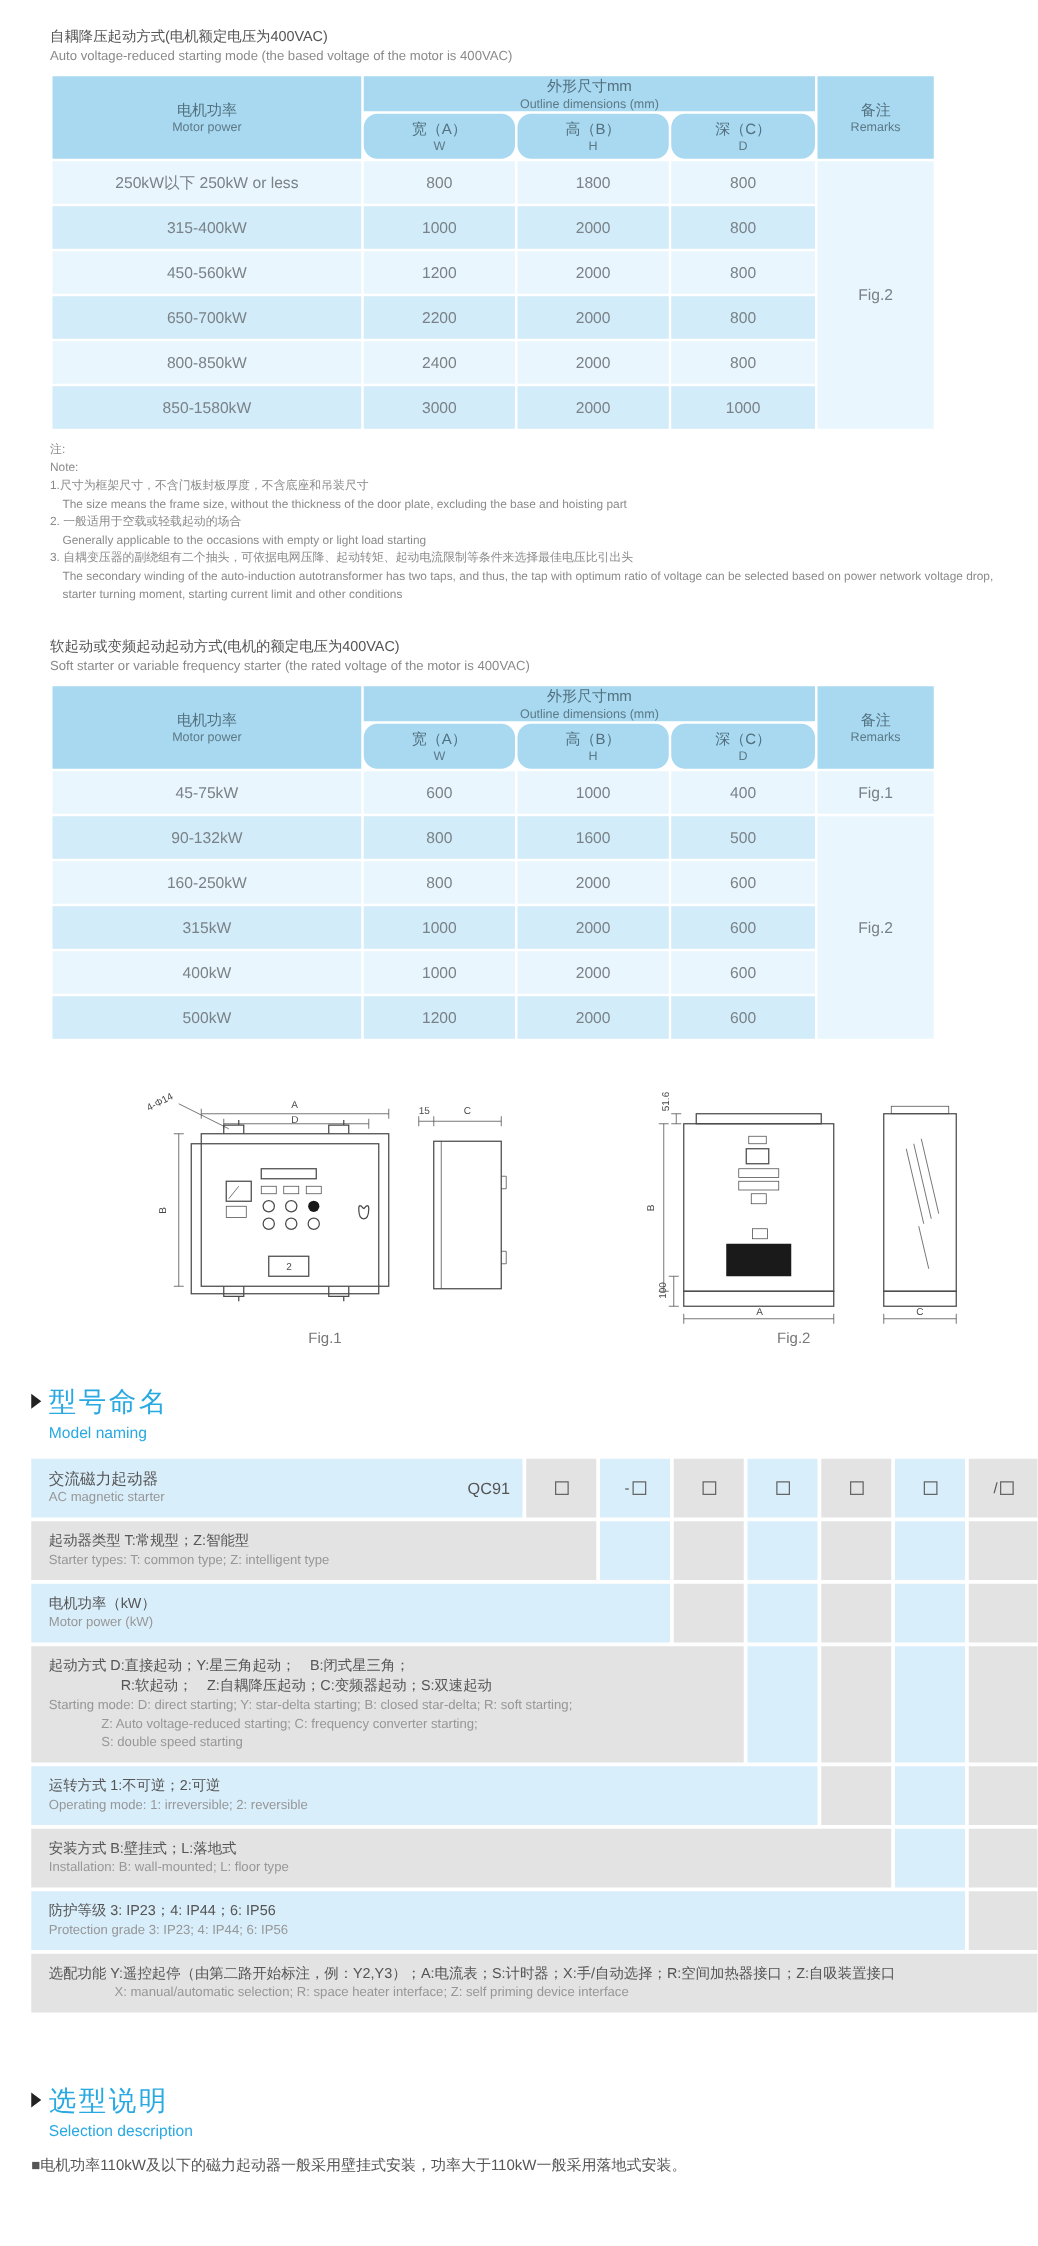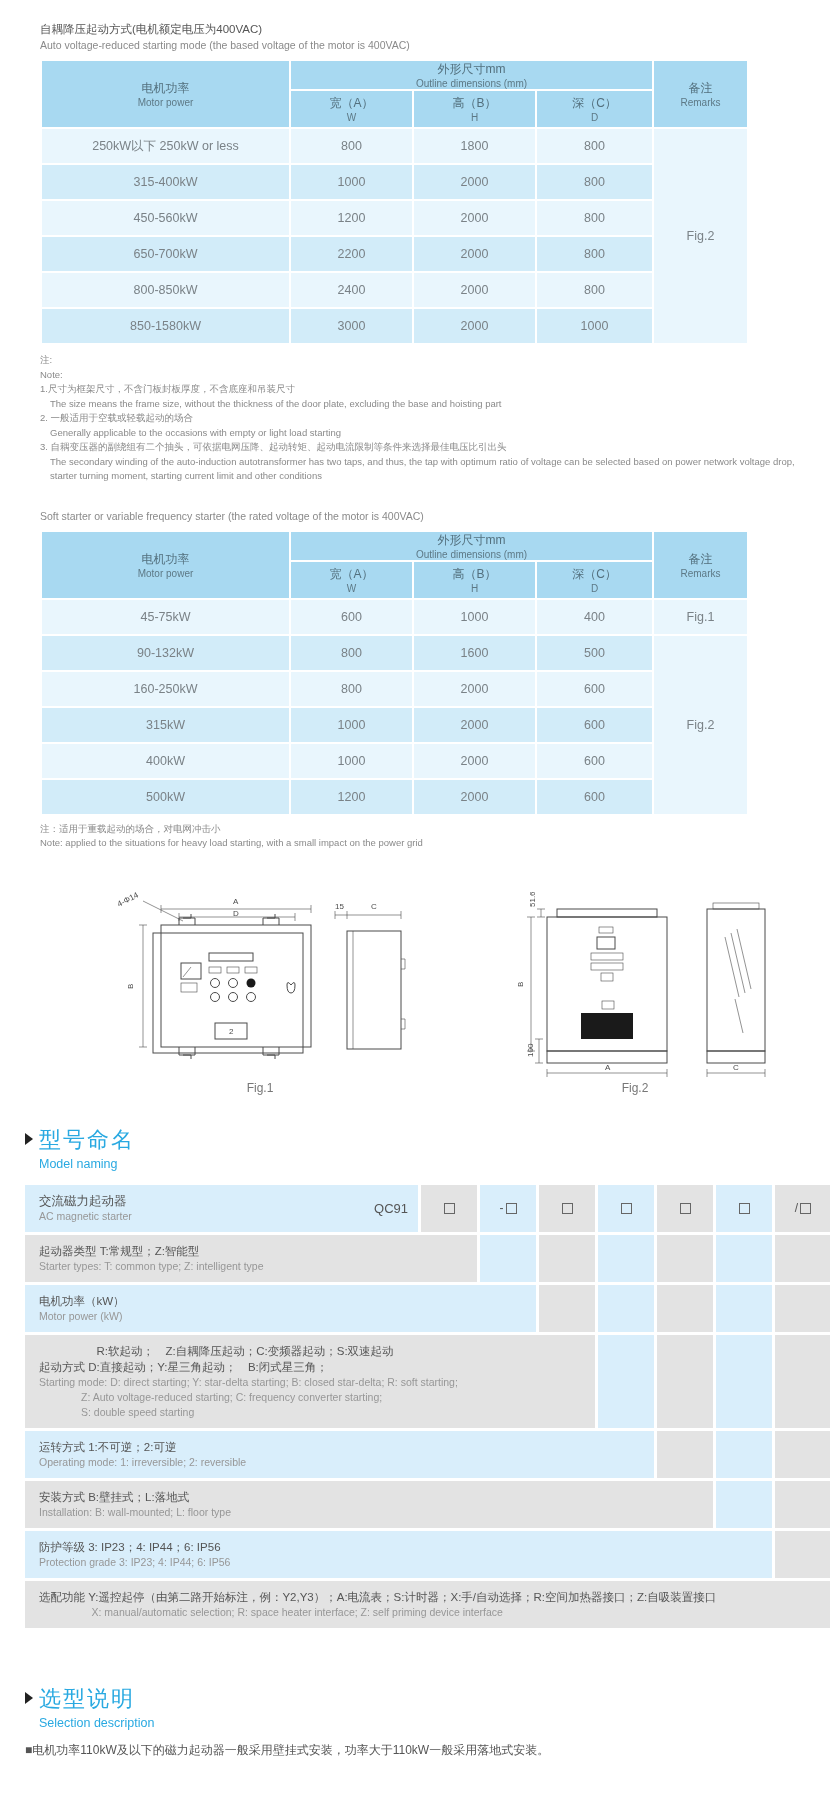--- a/index.html
+++ b/index.html
@@ -16,21 +16,21 @@
   table.dim { border-collapse:separate; border-spacing:2px; margin-left:15px; margin-top:8px; width:705px; table-layout:fixed; }
   table.dim th, table.dim td { text-align:center; vertical-align:middle; font-weight:normal; }
   table.dim th { background:#a8d9f1; color:#53707e; }
   table.dim .hz { font-size:12px; }
   table.dim .he { font-size:10px; color:#5d7986; }
   table.dim td { font-size:12.5px; color:#7a8287; height:34px; }
   td.row-a { background:#e9f6fd; }
   td.row-b { background:#d2ecf9; }
   td.remark { background:#e9f6fd; color:#7a8287; }
   th.h1 { height:16px; }
-  th.h2 { height:36px; }
+  th.h2 { height:36px;border-radius:11px; }
 
   
   .notes { margin-left:15px; margin-top:8px; }
   .notes div { font-size:9.5px; color:#8a8a8a; line-height:14.5px; }
   .notes div.ind { padding-left:10px; }
   .note-single { margin-left:15px; margin-top:6px; }
 
   
   .figures { display:flex; margin-top:38px; margin-left:70px; gap:60px; }
   .figblock { text-align:center; }
@@ -162,20 +162,21 @@
       <div class="">1.尺寸为框架尺寸，不含门板封板厚度，不含底座和吊装尺寸</div>
       <div class="ind">The size means the frame size, without the thickness of the door plate, excluding the base and hoisting part</div>
       <div class="">2. 一般适用于空载或轻载起动的场合</div>
       <div class="ind">Generally applicable to the occasions with empty or light load starting</div>
       <div class="">3. 自耦变压器的副绕组有二个抽头，可依据电网压降、起动转矩、起动电流限制等条件来选择最佳电压比引出头</div>
       <div class="ind">The secondary winding of the auto-induction autotransformer has two taps, and thus, the tap with optimum ratio of voltage can be selected based on power network voltage drop,</div>
       <div class="ind">starter turning moment, starting current limit and other conditions</div>
     </div>
 
   <div class="tbl-title" style="margin-top:26px;">
+    <div class="zh">软起动或变频起动起动方式(电机的额定电压为400VAC)</div>
     <div class="en">Soft starter or variable frequency starter (the rated voltage of the motor is 400VAC)</div>
   </div>
 
   <table class="dim">
     <colgroup>
         <col style="width:247px">
         <col style="width:121px">
         <col style="width:121px">
         <col style="width:115px">
         <col style="width:93px">
@@ -245,24 +246,20 @@
         </tr>
         <tr>
           <td class="row-b">500kW</td>
           <td class="row-b">1200</td>
           <td class="row-b">2000</td>
           <td class="row-b">600</td>
         </tr>
       </tbody>
   </table>
 
-  <div class="notes note-single">
-      <div class="">注：适用于重载起动的场合，对电网冲击小</div>
-      <div class="">Note: applied to the situations for heavy load starting, with a small impact on the power grid</div>
-    </div>
 
   <div class="figures">
     <div class="figblock">
       <svg width="330" height="190" viewBox="0 0 330 190">
 
         <rect class="ln" x="58" y="44" width="150" height="120"></rect>
         <rect class="ln" x="66" y="36" width="150" height="122" fill="#fff"></rect>
 
         <path class="ln" d="M84 36 v-7 h16 v7 M88 29 h8 v-4"></path>
         <path class="ln" d="M168 36 v-7 h16 v7 M172 29 h8 v-4"></path>
@@ -403,22 +400,22 @@
       <div class="band band-blue" style="grid-area: 3 / 1 / auto / span 4; justify-content: flex-end;">
         <div class="zh">电机功率（kW）</div>
         <div class="en">Motor power (kW)</div>
       </div>
       <div class="stripe-gray" style="grid-area: 3 / 5;"></div>
       <div class="stripe-blue" style="grid-area: 3 / 6;"></div>
       <div class="stripe-gray" style="grid-area: 3 / 7;"></div>
       <div class="stripe-blue" style="grid-area: 3 / 8;"></div>
       <div class="stripe-gray" style="grid-area: 3 / 9;"></div>
       <div class="band band-gray" style="grid-area: 4 / 1 / auto / span 5;">
+        <div class="zh">起动方式 D:直接起动；Y:星三角起动；　B:闭式星三角；</div>
         <div class="zh">　　　　　R:软起动；　Z:自耦降压起动；C:变频器起动；S:双速起动</div>
-        <div class="zh">起动方式 D:直接起动；Y:星三角起动；　B:闭式星三角；</div>
         <div class="en">Starting mode: D: direct starting; Y: star-delta starting; B: closed star-delta; R: soft starting;</div>
         <div class="en">　　　　Z: Auto voltage-reduced starting; C: frequency converter starting;</div>
         <div class="en">　　　　S: double speed starting</div>
       </div>
       <div class="stripe-blue" style="grid-area: 4 / 6;"></div>
       <div class="stripe-gray" style="grid-area: 4 / 7;"></div>
       <div class="stripe-blue" style="grid-area: 4 / 8;"></div>
       <div class="stripe-gray" style="grid-area: 4 / 9;"></div>
       <div class="band band-blue" style="grid-area: 5 / 1 / auto / span 6;">
         <div class="zh">运转方式 1:不可逆；2:可逆</div>

